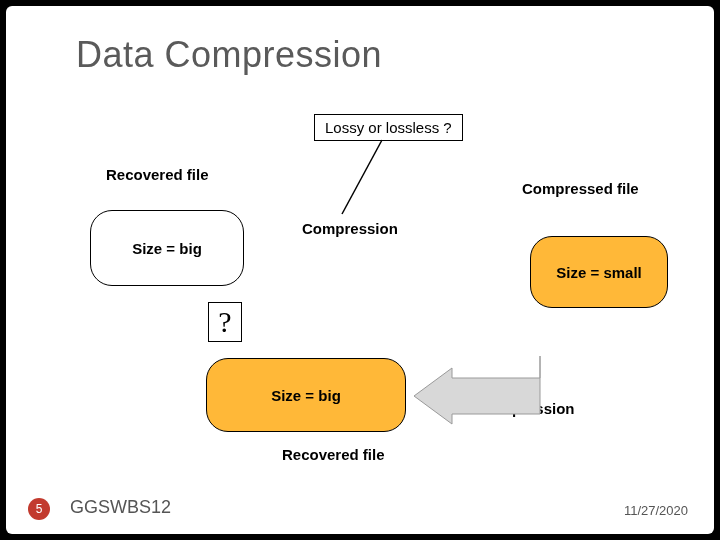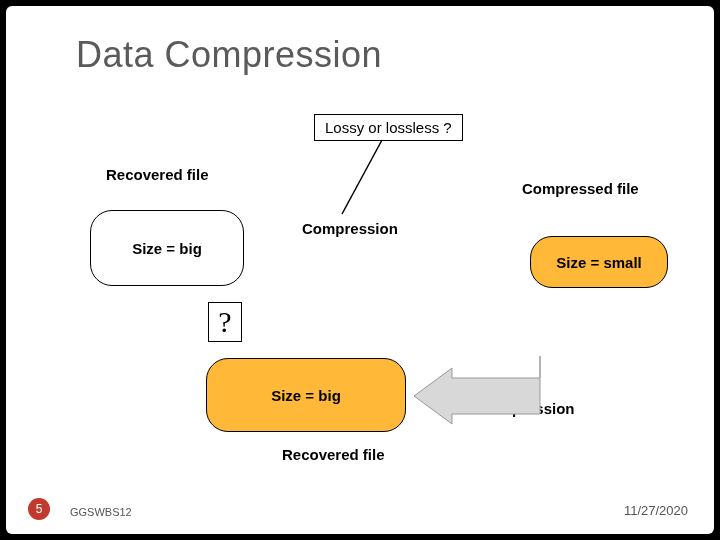--- a/index.html
+++ b/index.html
@@ -17,37 +17,37 @@
     padding: 4px 10px; font-size: 15px; font-weight: normal;
   }
   .plain-label { position: absolute; font-size: 15px; font-weight: bold; }
 
   .rrect {
     position: absolute; border: 1.5px solid #000; border-radius: 22px;
     display: flex; align-items: center; justify-content: center;
     font-size: 15px; font-weight: bold;
   }
   .rrect.big1   { left: 84px;  top: 204px; width: 154px; height: 76px; background: #fff; }
-  .rrect.small1 { left: 524px; top: 230px; width: 138px; height: 52px; background: #ffb838; }
+  .rrect.small1 { left: 524px; top: 230px; width: 138px; height: 72px; background: #ffb838; }
   .rrect.big2   { left: 200px;  top: 352px; width: 200px; height: 74px; background: #ffb838; }
 
   .qmark-box {
     position: absolute; left: 202px; top: 296px; width: 34px; height: 40px;
     border: 1.5px solid #000; background: #fff;
     display: flex; align-items: center; justify-content: center;
     font-family: "Times New Roman", serif; font-size: 30px;
   }
 
   .footer-num {
     position: absolute; left: 22px; bottom: 14px; width: 22px; height: 22px;
     background: #c23a2e; color: #fff; border-radius: 50%;
     display: flex; align-items: center; justify-content: center;
     font-size: 12px;
   }
-  .footer-left  { position: absolute; left: 64px;  bottom: 16px; font-size: 11px; color: #555; }
+  .footer-left  { position: absolute; left: 64px;  bottom: 16px; font-size: 18px; color: #555; }
   .footer-right { position: absolute; right: 26px; bottom: 16px; font-size: 13px; color: #555; }
 
   svg.overlay { position: absolute; left: 0; top: 0; width: 708px; height: 528px; pointer-events: none; }
 </style>
 </head>
 <body>
 
 <div class="slide">
 
   <div class="title">Data Compression</div>

